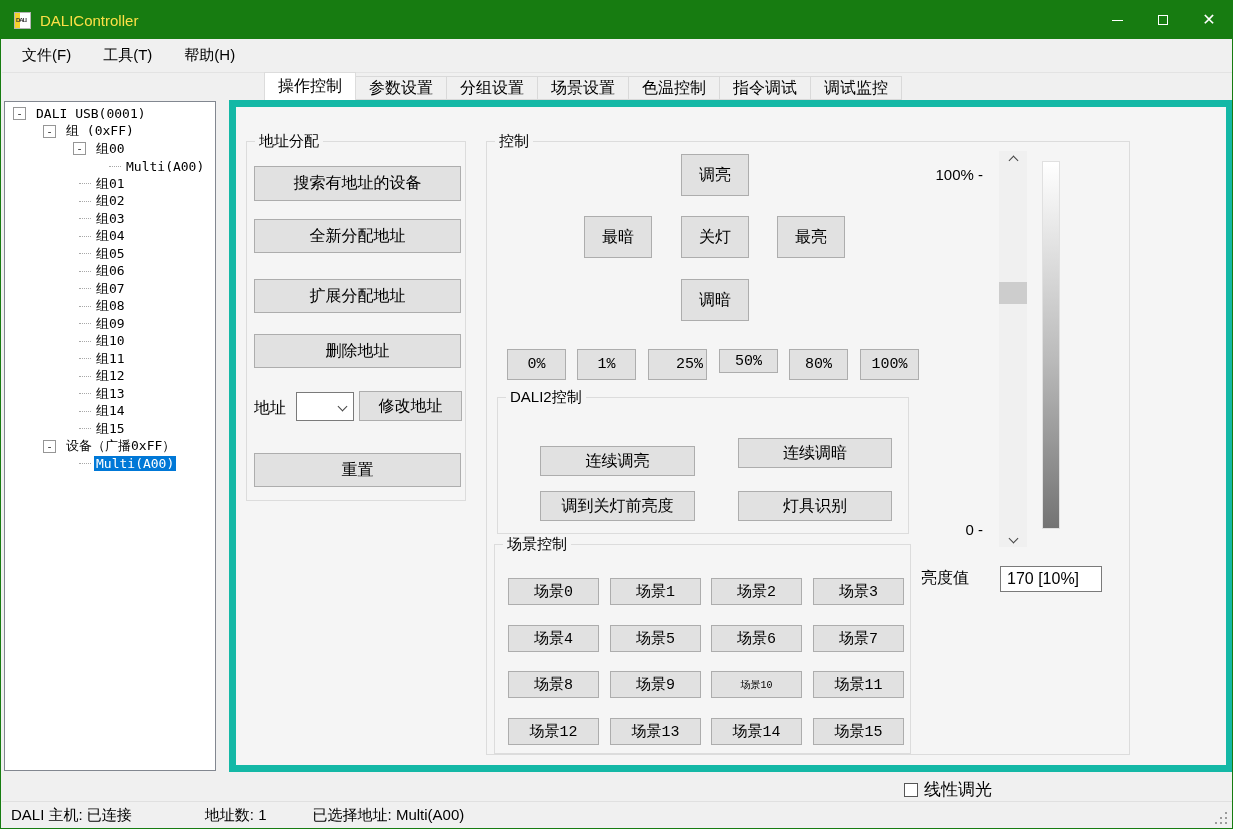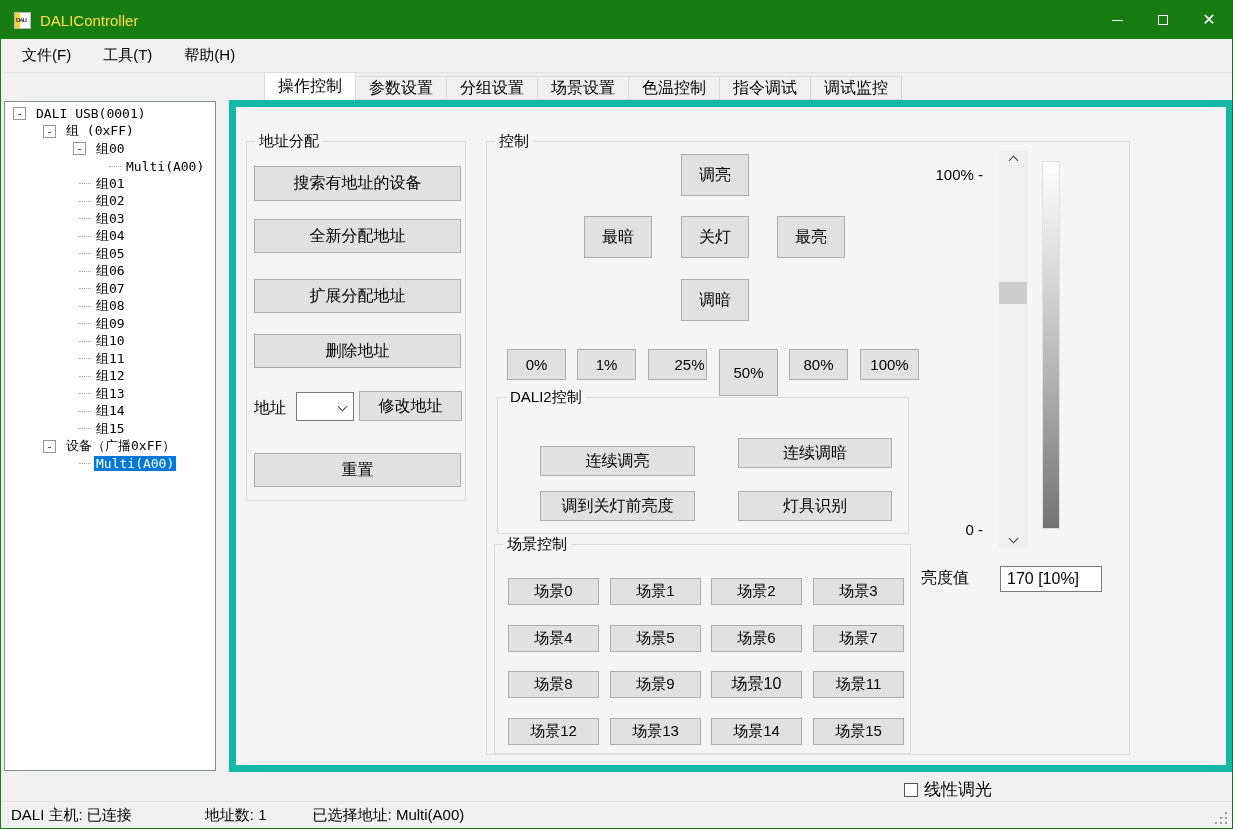--- a/index.html
+++ b/index.html
@@ -50,21 +50,21 @@
   
   .page { position:absolute; left:228px; top:99px; width:1004px; height:672px;
           background:#f5f5f5; border:7px solid #14b8a6; }
 
   .groupbox { position:absolute; border:1px solid #dcdcdc; }
   .group-label { position:absolute; top:-10px; left:8px; background:#f5f5f5; padding:0 4px;
                  font-size:15px; }
 
   .btn { position:absolute; background:#e1e1e1; border:1px solid #adadad; font-size:16px;
          display:flex; align-items:center; justify-content:center;
-         font-family:Liberation Sans, sans-serif; }
+         font-family:Liberation Mono, monospace; }
 
   
   .g-address { left:10px; top:34px; width:220px; height:360px; }
   
   .g-control { left:250px; top:34px; width:644px; height:614px; }
   
 
   .addr-label { position:absolute; left:7px; top:256px; font-size:16px; }
   .combo { position:absolute; left:49px; top:250px; width:58px; height:29px; background:#fff;
            border:1px solid #7a7a7a; display:flex; align-items:center; justify-content:flex-end; }
@@ -266,21 +266,21 @@
       <div class="btn" style="left:194px;top:12px;width:68px;height:42px;">调亮</div>
       <div class="btn" style="left:97px;top:74px;width:68px;height:42px;">最暗</div>
       <div class="btn" style="left:194px;top:74px;width:68px;height:42px;">关灯</div>
       <div class="btn" style="left:290px;top:74px;width:68px;height:42px;">最亮</div>
       <div class="btn" style="left:194px;top:137px;width:68px;height:42px;">调暗</div>
 
       <div id="percent-row">
           <div class="btn" style="left: 20px; top: 207px; width: 59px; height: 31px; font-size: 15px;">0%</div>
           <div class="btn" style="left: 90px; top: 207px; width: 59px; height: 31px; font-size: 15px;">1%</div>
           <div class="btn" style="left: 161px; top: 207px; width: 59px; height: 31px; font-size: 15px; padding-left: 24px;">25%</div>
-          <div class="btn" style="left: 232px; top: 207px; width: 59px; height: 47px; font-size: 15px;">50%</div>
+          <div class="btn" style="left: 232px; top: 207px; width: 59px; height: 24px; font-size: 15px;">50%</div>
           <div class="btn" style="left: 302px; top: 207px; width: 59px; height: 31px; font-size: 15px;">80%</div>
           <div class="btn" style="left: 373px; top: 207px; width: 59px; height: 31px; font-size: 15px;">100%</div>
         </div>
 
       <div class="groupbox" style="left:10px;top:255px;width:412px;height:137px;">
         <span class="group-label">DALI2控制</span>
         <div class="btn" style="left:42px;top:48px;width:155px;height:30px;">连续调亮</div>
         <div class="btn" style="left:240px;top:40px;width:154px;height:30px;">连续调暗</div>
         <div class="btn" style="left:42px;top:93px;width:155px;height:30px;">调到关灯前亮度</div>
         <div class="btn" style="left:240px;top:93px;width:154px;height:30px;">灯具识别</div>
@@ -291,21 +291,21 @@
       <div class="btn" style="left: 13px; top: 33px; width: 91px; height: 27px; font-size: 15px;">场景0</div>
           <div class="btn" style="left: 115px; top: 33px; width: 91px; height: 27px; font-size: 15px;">场景1</div>
           <div class="btn" style="left: 216px; top: 33px; width: 91px; height: 27px; font-size: 15px;">场景2</div>
           <div class="btn" style="left: 318px; top: 33px; width: 91px; height: 27px; font-size: 15px;">场景3</div>
           <div class="btn" style="left: 13px; top: 80px; width: 91px; height: 27px; font-size: 15px;">场景4</div>
           <div class="btn" style="left: 115px; top: 80px; width: 91px; height: 27px; font-size: 15px;">场景5</div>
           <div class="btn" style="left: 216px; top: 80px; width: 91px; height: 27px; font-size: 15px;">场景6</div>
           <div class="btn" style="left: 318px; top: 80px; width: 91px; height: 27px; font-size: 15px;">场景7</div>
           <div class="btn" style="left: 13px; top: 126px; width: 91px; height: 27px; font-size: 15px;">场景8</div>
           <div class="btn" style="left: 115px; top: 126px; width: 91px; height: 27px; font-size: 15px;">场景9</div>
-          <div class="btn" style="left: 216px; top: 126px; width: 91px; height: 27px; font-size: 16px;">场景10</div>
+          <div class="btn" style="left: 216px; top: 126px; width: 91px; height: 27px; font-size: 10px;">场景10</div>
           <div class="btn" style="left: 318px; top: 126px; width: 91px; height: 27px; font-size: 15px;">场景11</div>
           <div class="btn" style="left: 13px; top: 173px; width: 91px; height: 27px; font-size: 15px;">场景12</div>
           <div class="btn" style="left: 115px; top: 173px; width: 91px; height: 27px; font-size: 15px;">场景13</div>
           <div class="btn" style="left: 216px; top: 173px; width: 91px; height: 27px; font-size: 15px;">场景14</div>
           <div class="btn" style="left: 318px; top: 173px; width: 91px; height: 27px; font-size: 15px;">场景15</div>
         </div>
 
       <span class="b-label" style="right:146px;top:24px;">100% -</span>
       <div class="scrollbar">
         <div class="sb-arrow" style="top:0;">

